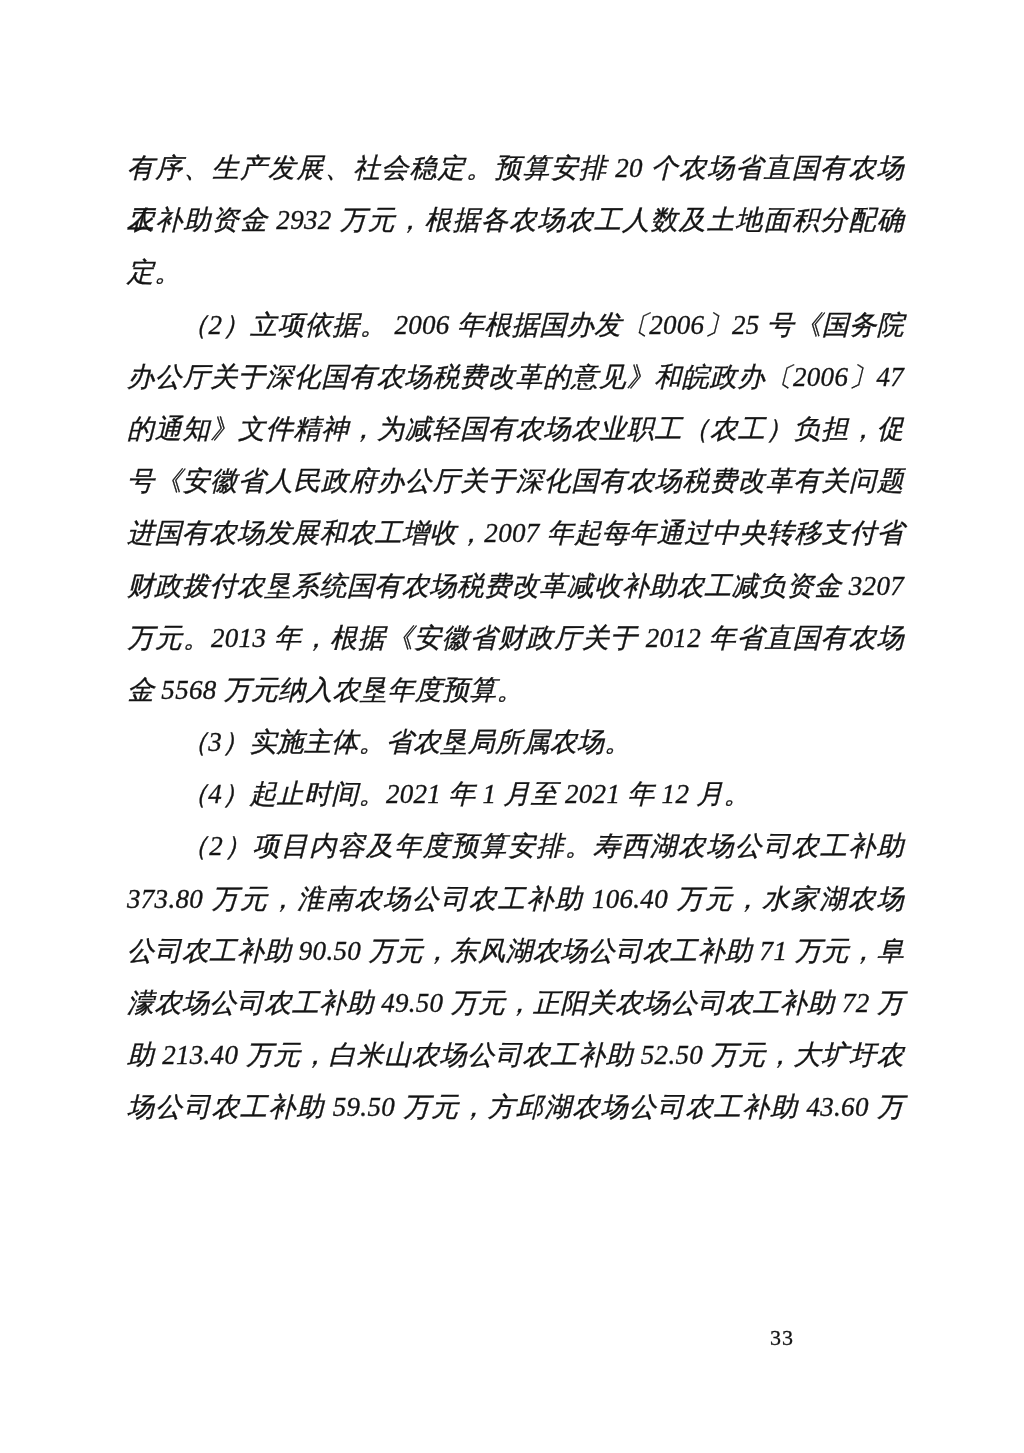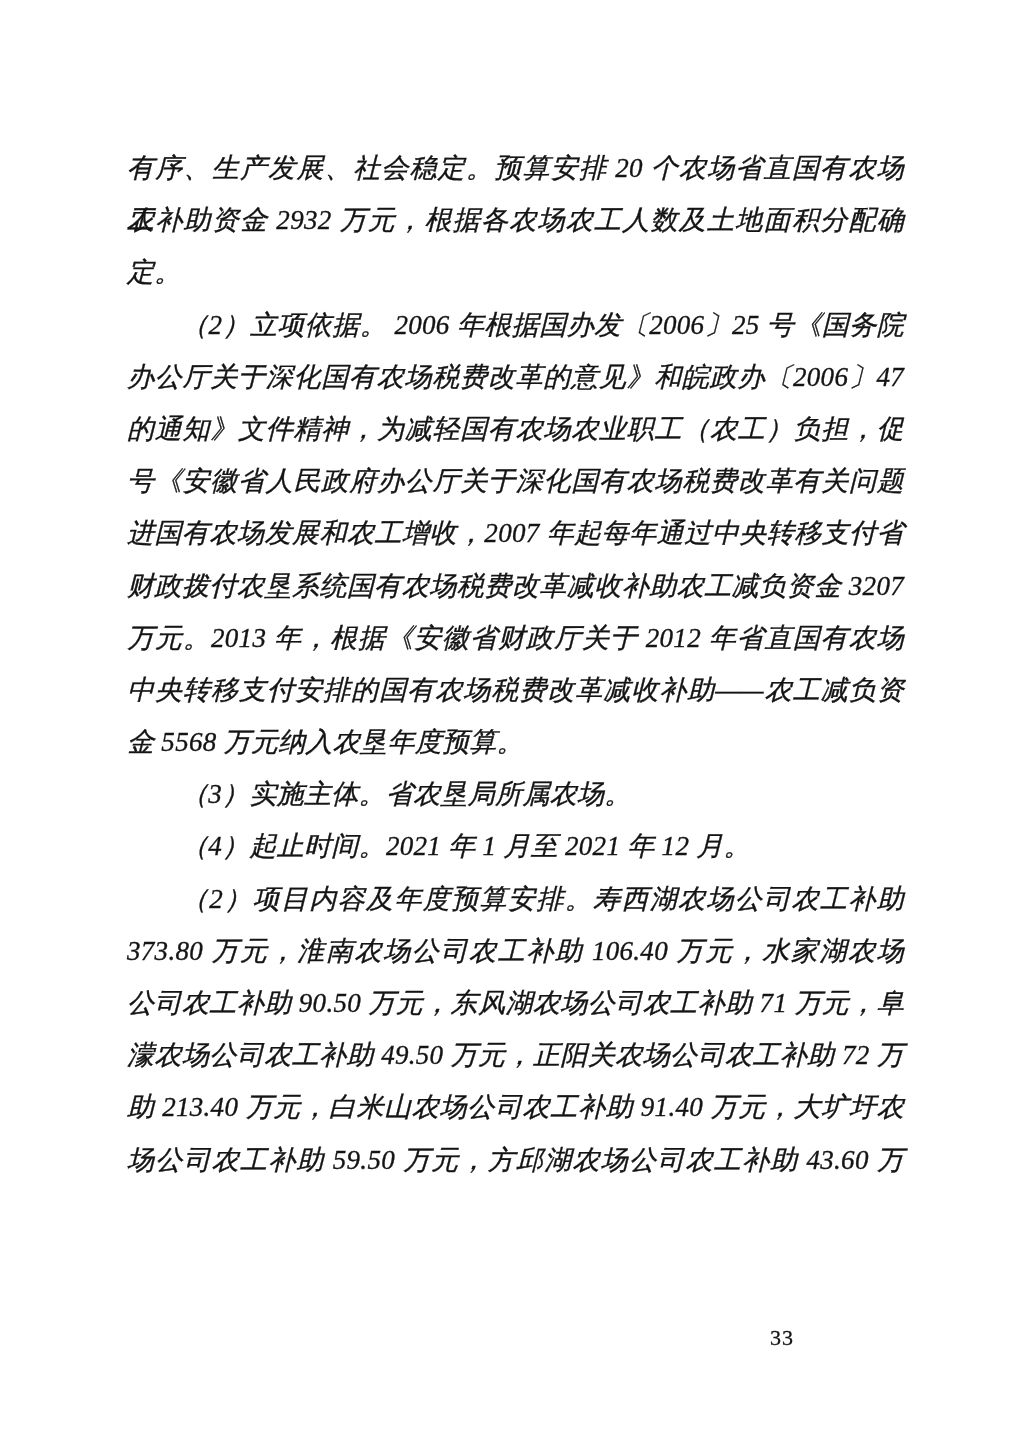--- a/index.html
+++ b/index.html
@@ -62,25 +62,24 @@
       <div class="line j">有序、生产发展、社会稳定。预算安排 20 个农场省直国有农场农</div>
       <div class="line j">工补助资金 2932 万元，根据各农场农工人数及土地面积分配确</div>
       <div class="line">定。</div>
       <div class="line j ind">（2）立项依据。 2006 年根据国办发〔2006〕25 号《国务院</div>
       <div class="line j">办公厅关于深化国有农场税费改革的意见》和皖政办〔2006〕47</div>
       <div class="line j">的通知》文件精神，为减轻国有农场农业职工（农工）负担，促</div>
       <div class="line j">号《安徽省人民政府办公厅关于深化国有农场税费改革有关问题</div>
       <div class="line j">进国有农场发展和农工增收，2007 年起每年通过中央转移支付省</div>
       <div class="line j">财政拨付农垦系统国有农场税费改革减收补助农工减负资金 3207</div>
       <div class="line j">万元。2013 年，根据《安徽省财政厅关于 2012 年省直国有农场</div>
-      <div class="line j">中央转移支付安排的国有农场税费改革减收补助——农工减负资</div>
       <div class="line">金 5568 万元纳入农垦年度预算。</div>
       <div class="line ind">（3）实施主体。省农垦局所属农场。</div>
       <div class="line ind">（4）起止时间。2021 年 1 月至 2021 年 12 月。</div>
       <div class="line j ind">（2）项目内容及年度预算安排。寿西湖农场公司农工补助</div>
       <div class="line j">373.80 万元，淮南农场公司农工补助 106.40 万元，水家湖农场</div>
       <div class="line j">公司农工补助 90.50 万元，东风湖农场公司农工补助 71 万元，阜</div>
       <div class="line j">濛农场公司农工补助 49.50 万元，正阳关农场公司农工补助 72 万</div>
-      <div class="line j">助 213.40 万元，白米山农场公司农工补助 91.40 万元，大圹圩农</div>
+      <div class="line j">助 213.40 万元，白米山农场公司农工补助 52.50 万元，大圹圩农</div>
       <div class="line j">场公司农工补助 59.50 万元，方邱湖农场公司农工补助 43.60 万</div>
     </div>
   <div class="page-number">33</div>
 </div>
 
 </body></html>

